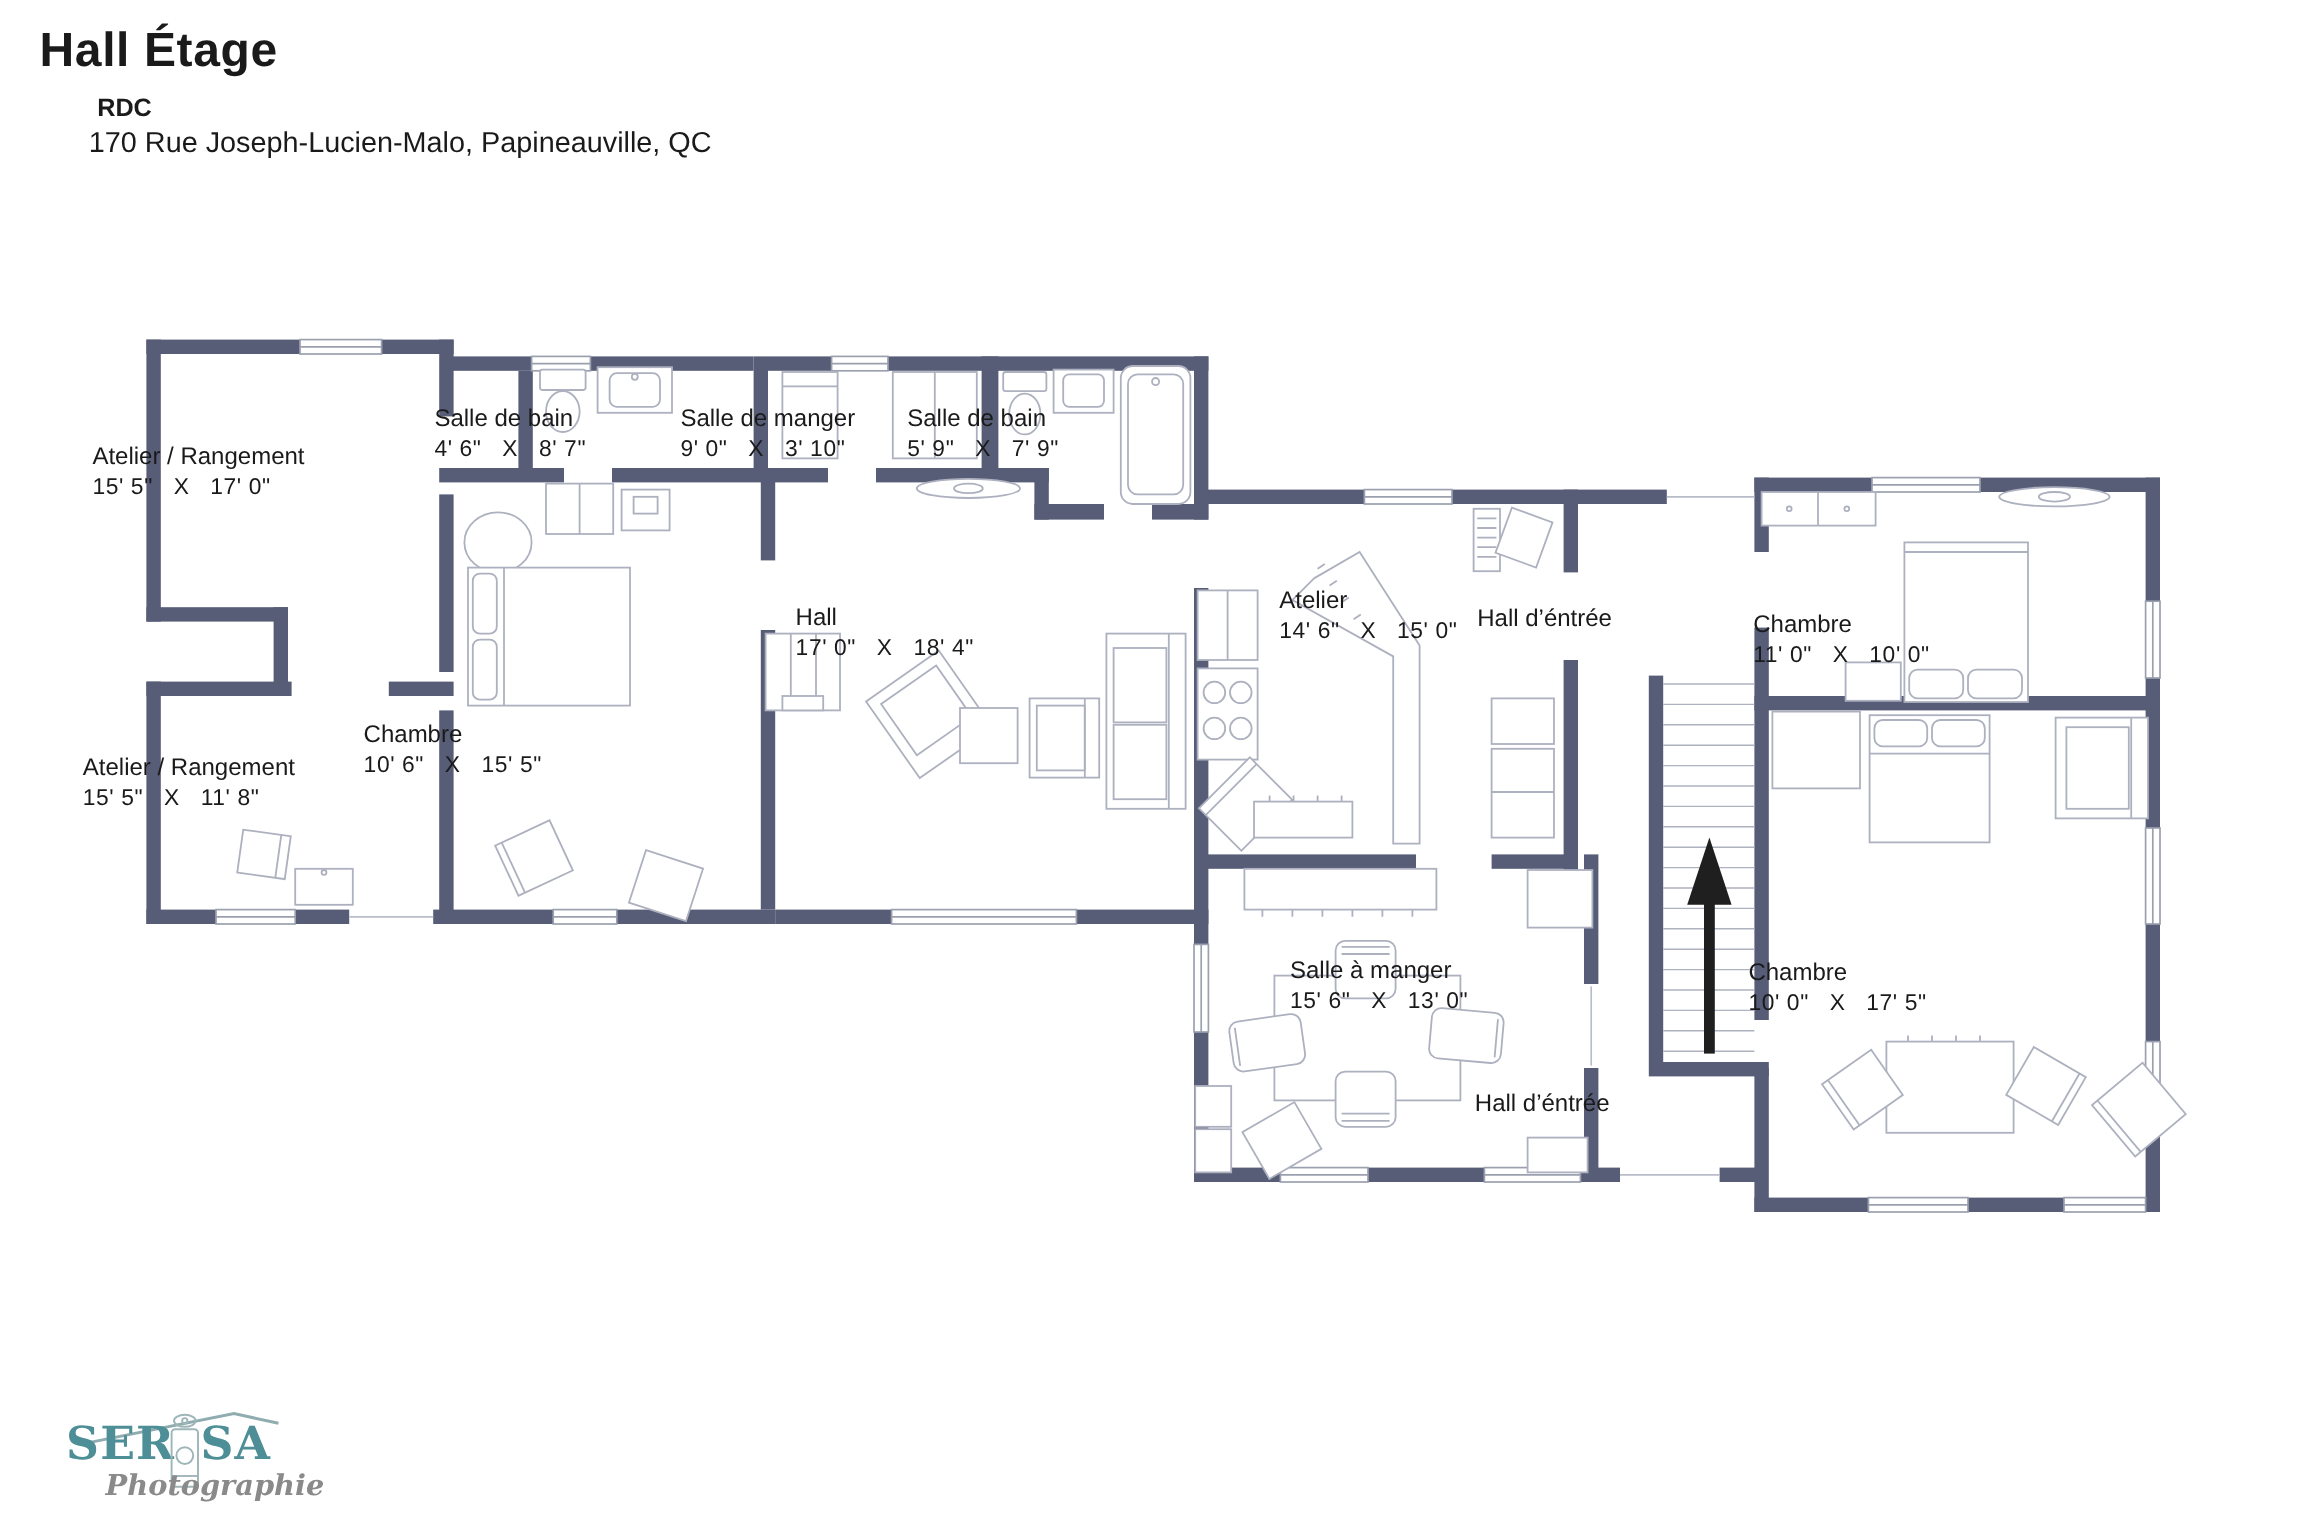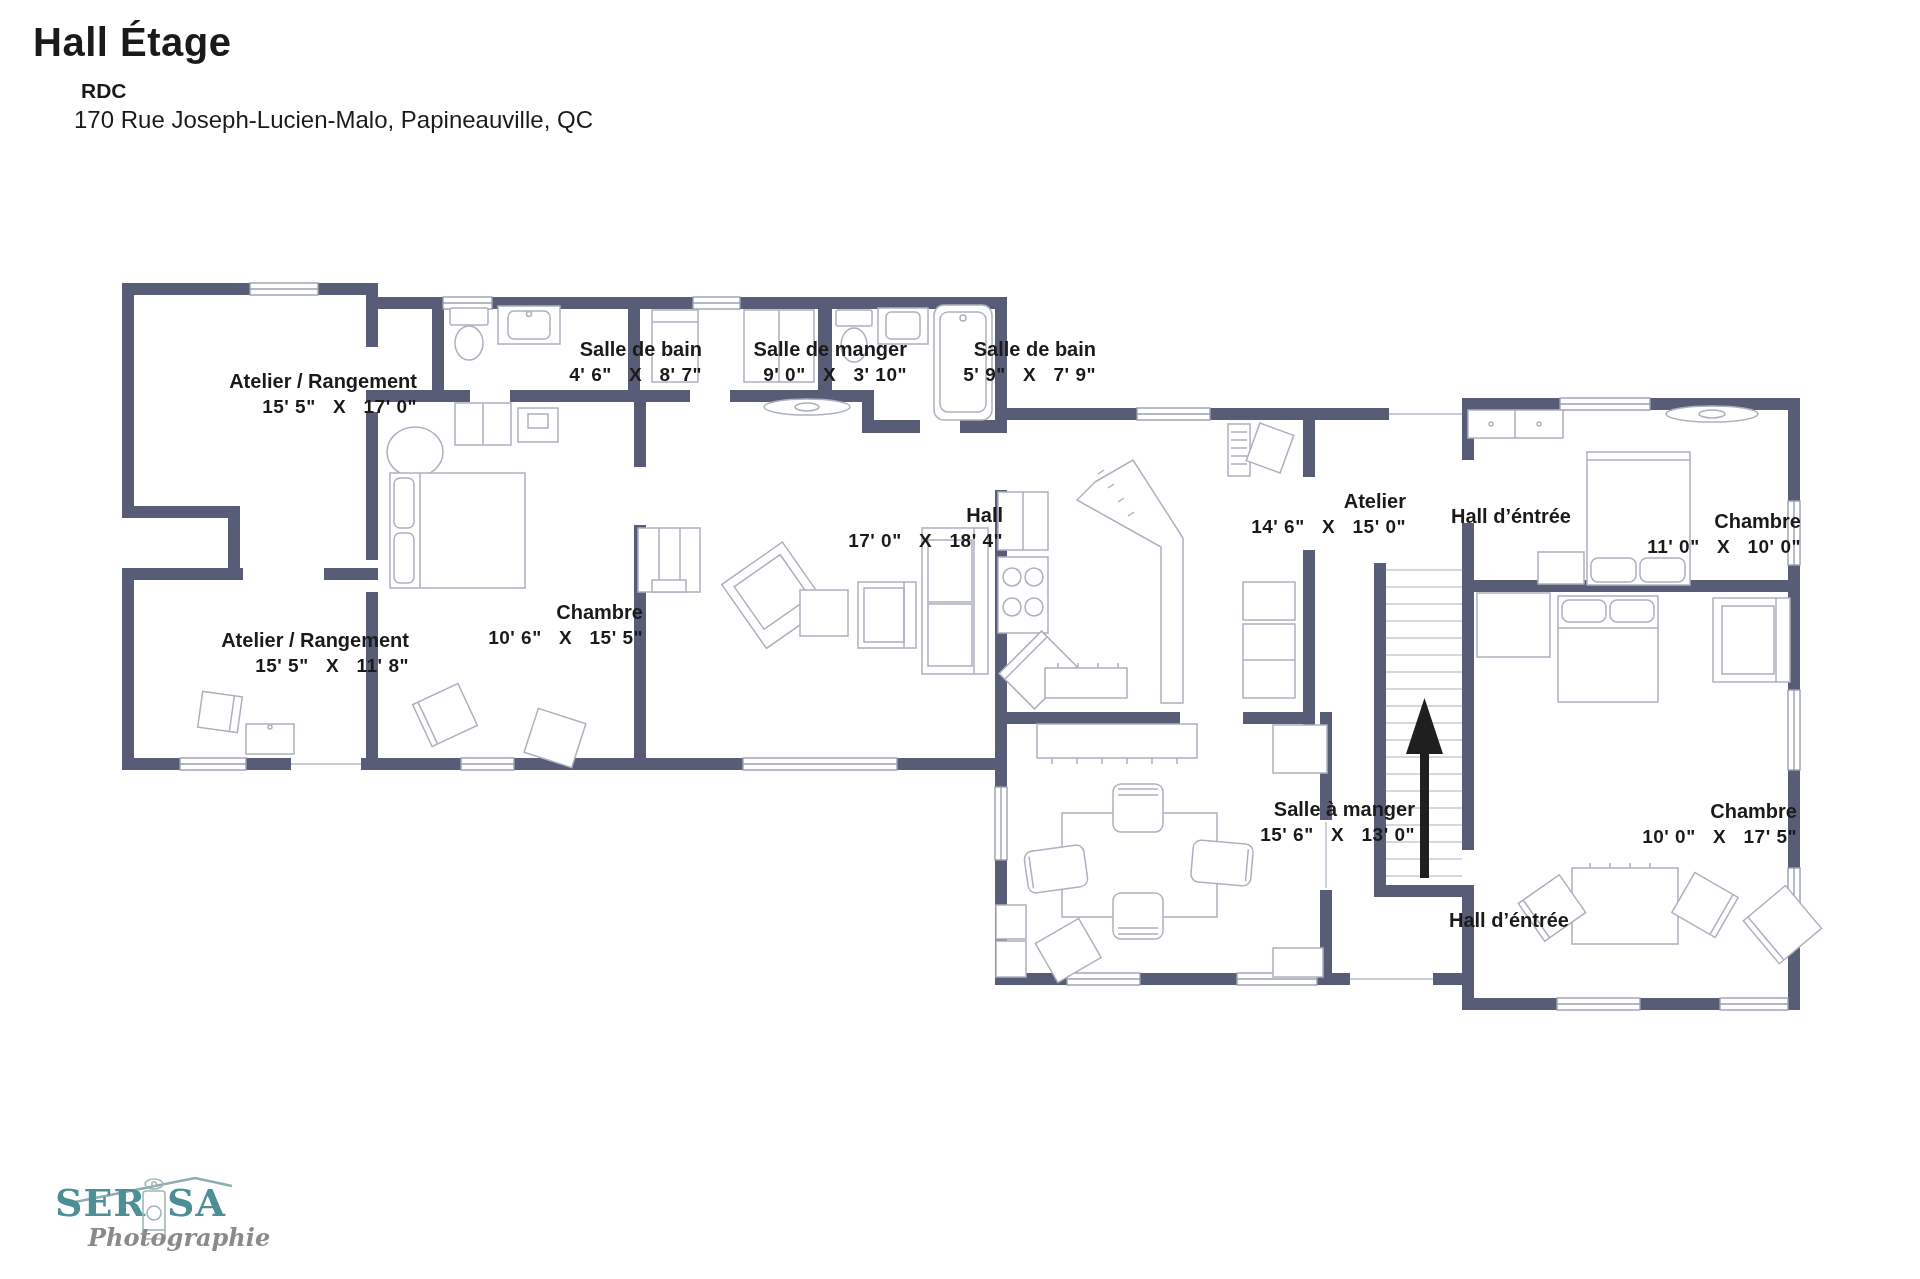--- a/index.html
+++ b/index.html
@@ -1,21 +1,21 @@
 <!DOCTYPE html>
 <html><head>
 <meta charset="utf-8">
 <style>
   html,body{margin:0;padding:0;background:#ffffff;}
   body{width:1920px;height:1279px;position:relative;font-family:"Liberation Sans",sans-serif;color:#1a1a1a;overflow:hidden;}
   .hdr-title{position:absolute;left:33px;top:20px;font-size:40px;font-weight:bold;letter-spacing:0.5px;}
   .hdr-level{position:absolute;left:34px;top:79px;font-size:21px;font-weight:bold;margin-left:47px;}
   .hdr-address{position:absolute;left:34px;top:106px;font-size:24px;font-weight:400;margin-left:40px;}
   #plan{position:absolute;left:0;top:0;}
-  .plan-label{position:absolute;width:340px;transform:translateX(-50%);text-align:right;pointer-events:none;font-weight:bold;}
+  .plan-label{position:absolute;width:340px;transform:translateX(-50%);text-align:left;pointer-events:none;}
   .room-name{font-size:20px;line-height:25px;}
   .room-dims{font-size:19px;line-height:25px;white-space:pre;letter-spacing:0.5px;}
 </style>
 </head>
 <body>
 
 <div class="hdr-title">Hall Étage</div>
 <div class="hdr-level">RDC</div>
 <div class="hdr-address">170 Rue Joseph-Lucien-Malo, Papineauville, QC</div>
 

